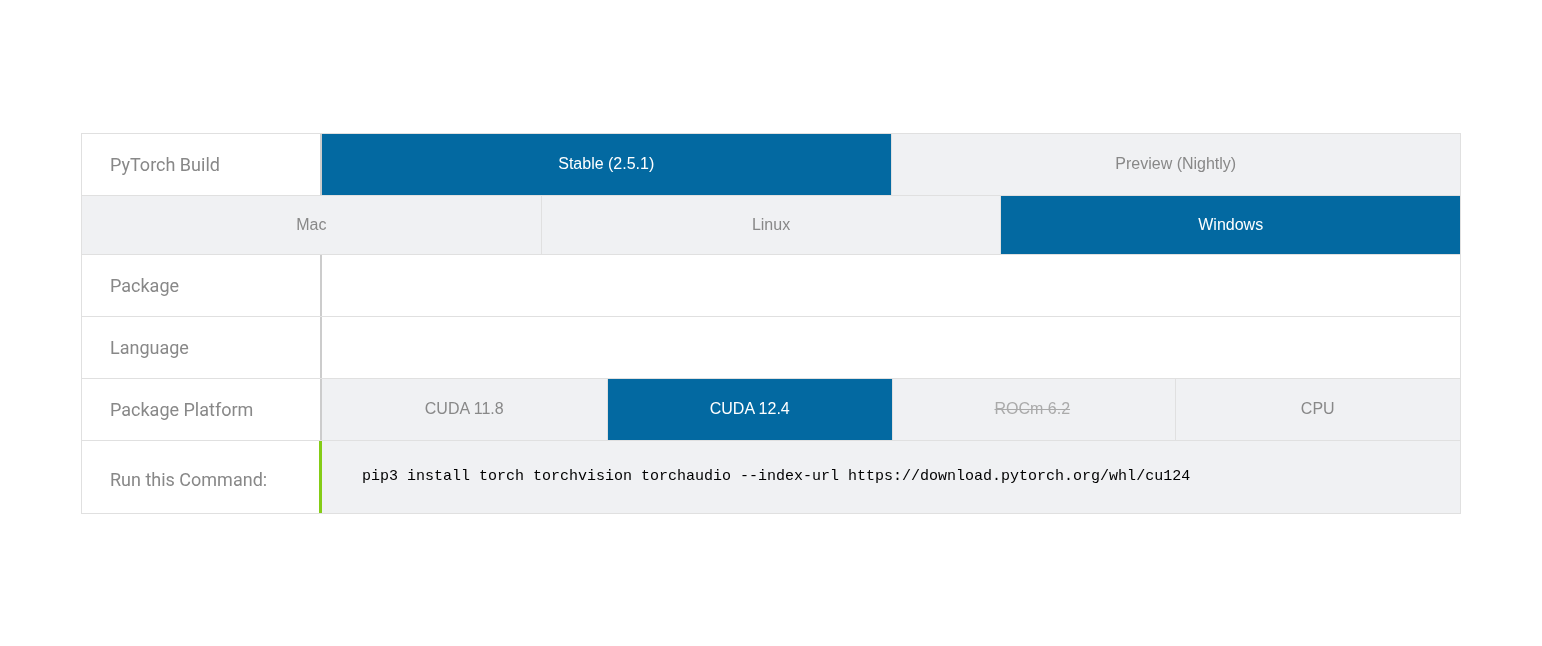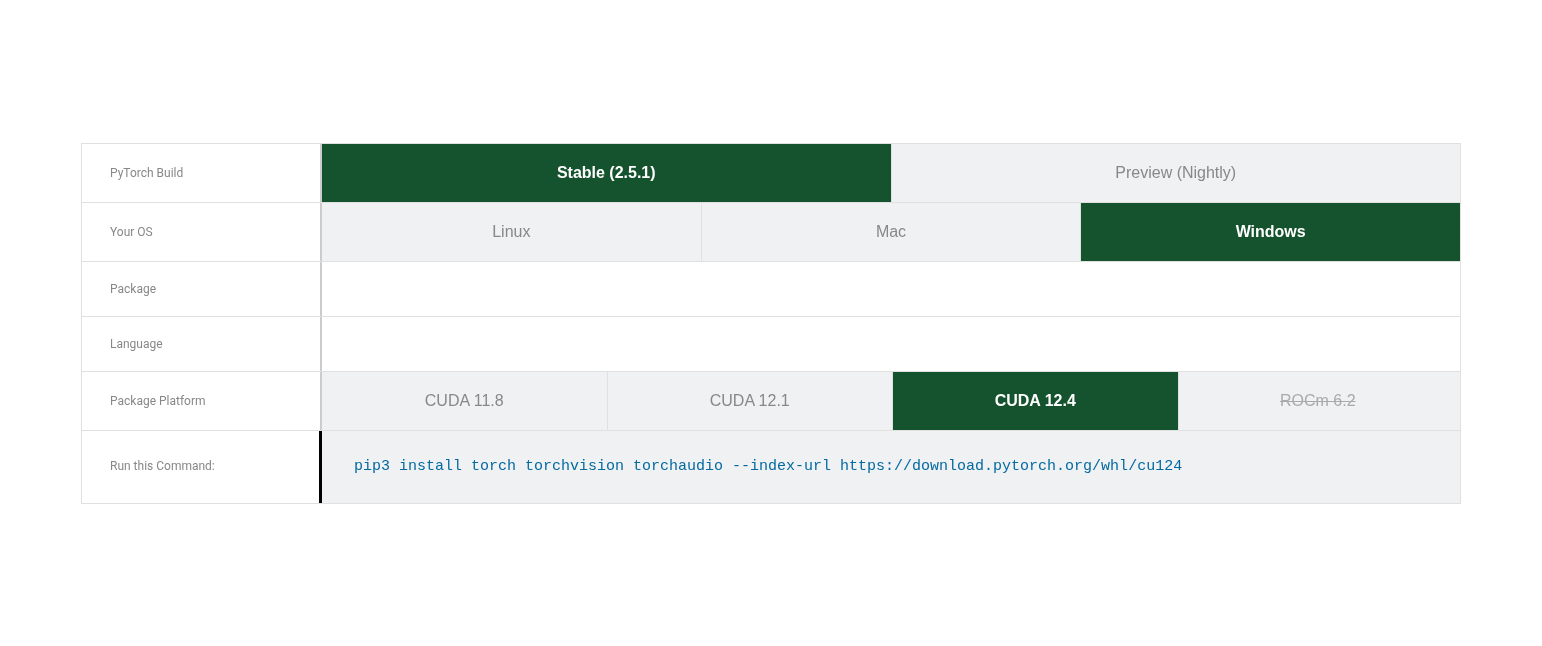--- a/index.html
+++ b/index.html
@@ -22,29 +22,29 @@
       border-bottom: 1px solid #e0e0e0;
     }
     .row:last-child {
       border-bottom: none;
     }
     .row-label {
       width: 240px;
       min-width: 240px;
       padding: 20px 28px;
       color: #888;
-      font-size: 12px;
+      font-size: 18px;
       font-weight: 400;
       display: flex;
       align-items: center;
       border-right: 2px solid #ccc;
       background: #fff;
     }
     .row-label.command-label {
-      border-right: 3px solid #000000;
+      border-right: 3px solid #84cc16;
       align-items: flex-start;
       padding-top: 28px;
     }
     .row-options {
       display: flex;
       flex: 1;
       flex-wrap: nowrap;
       align-items: stretch;
     }
     .option-btn {
@@ -59,73 +59,72 @@
       cursor: pointer;
       border: none;
       border-right: 1px solid #e0e0e0;
       text-align: center;
       transition: background 0.15s;
     }
     .option-btn:last-child {
       border-right: none;
     }
     .option-btn.active {
-      background: #14532d;
+      background: #0369a1;
       color: #fff;
-      font-weight: 700;
+      font-weight: 400;
     }
     .option-btn.strikethrough {
       text-decoration: line-through;
       color: #aaa;
       padding-left: 15px;
     }
     .command-area {
       flex: 1;
       background: #f0f1f3;
-      padding: 24px 32px;
+      padding: 24px 40px;
       font-family: 'Courier New', Courier, monospace;
       font-size: 15px;
-      color: #0369a1;
+      color: #000000;
       line-height: 1.6;
       display: flex;
       align-items: center;
     }
   </style>
 </head>
 <body>
 
 <div class="configurator">
 
 <div class="row">
       <div class="row-label">PyTorch Build</div>
       <div class="row-options">
         <button class="option-btn active">Stable (2.5.1)</button>
         <button class="option-btn">Preview (Nightly)</button>
       </div>
     </div>
     <div class="row">
-      <div class="row-label">Your OS</div>
       <div class="row-options">
+        <button class="option-btn">Mac</button>
         <button class="option-btn">Linux</button>
-        <button class="option-btn">Mac</button>
         <button class="option-btn active">Windows</button>
       </div>
     </div>
     <div class="row">
       <div class="row-label">Package</div>
     </div>
     <div class="row">
       <div class="row-label">Language</div>
     </div>
     <div class="row">
       <div class="row-label">Package Platform</div>
       <div class="row-options">
         <button class="option-btn">CUDA 11.8</button>
-        <button class="option-btn">CUDA 12.1</button>
         <button class="option-btn active">CUDA 12.4</button>
         <button class="option-btn strikethrough">ROCm 6.2</button>
+        <button class="option-btn">CPU</button>
       </div>
     </div>
     <div class="row">
       <div class="row-label command-label">Run this Command:</div>
       <div class="command-area">pip3 install torch torchvision torchaudio --index-url https://download.pytorch.org/whl/cu124</div>
     </div>
   </div>
 
 </body></html>

